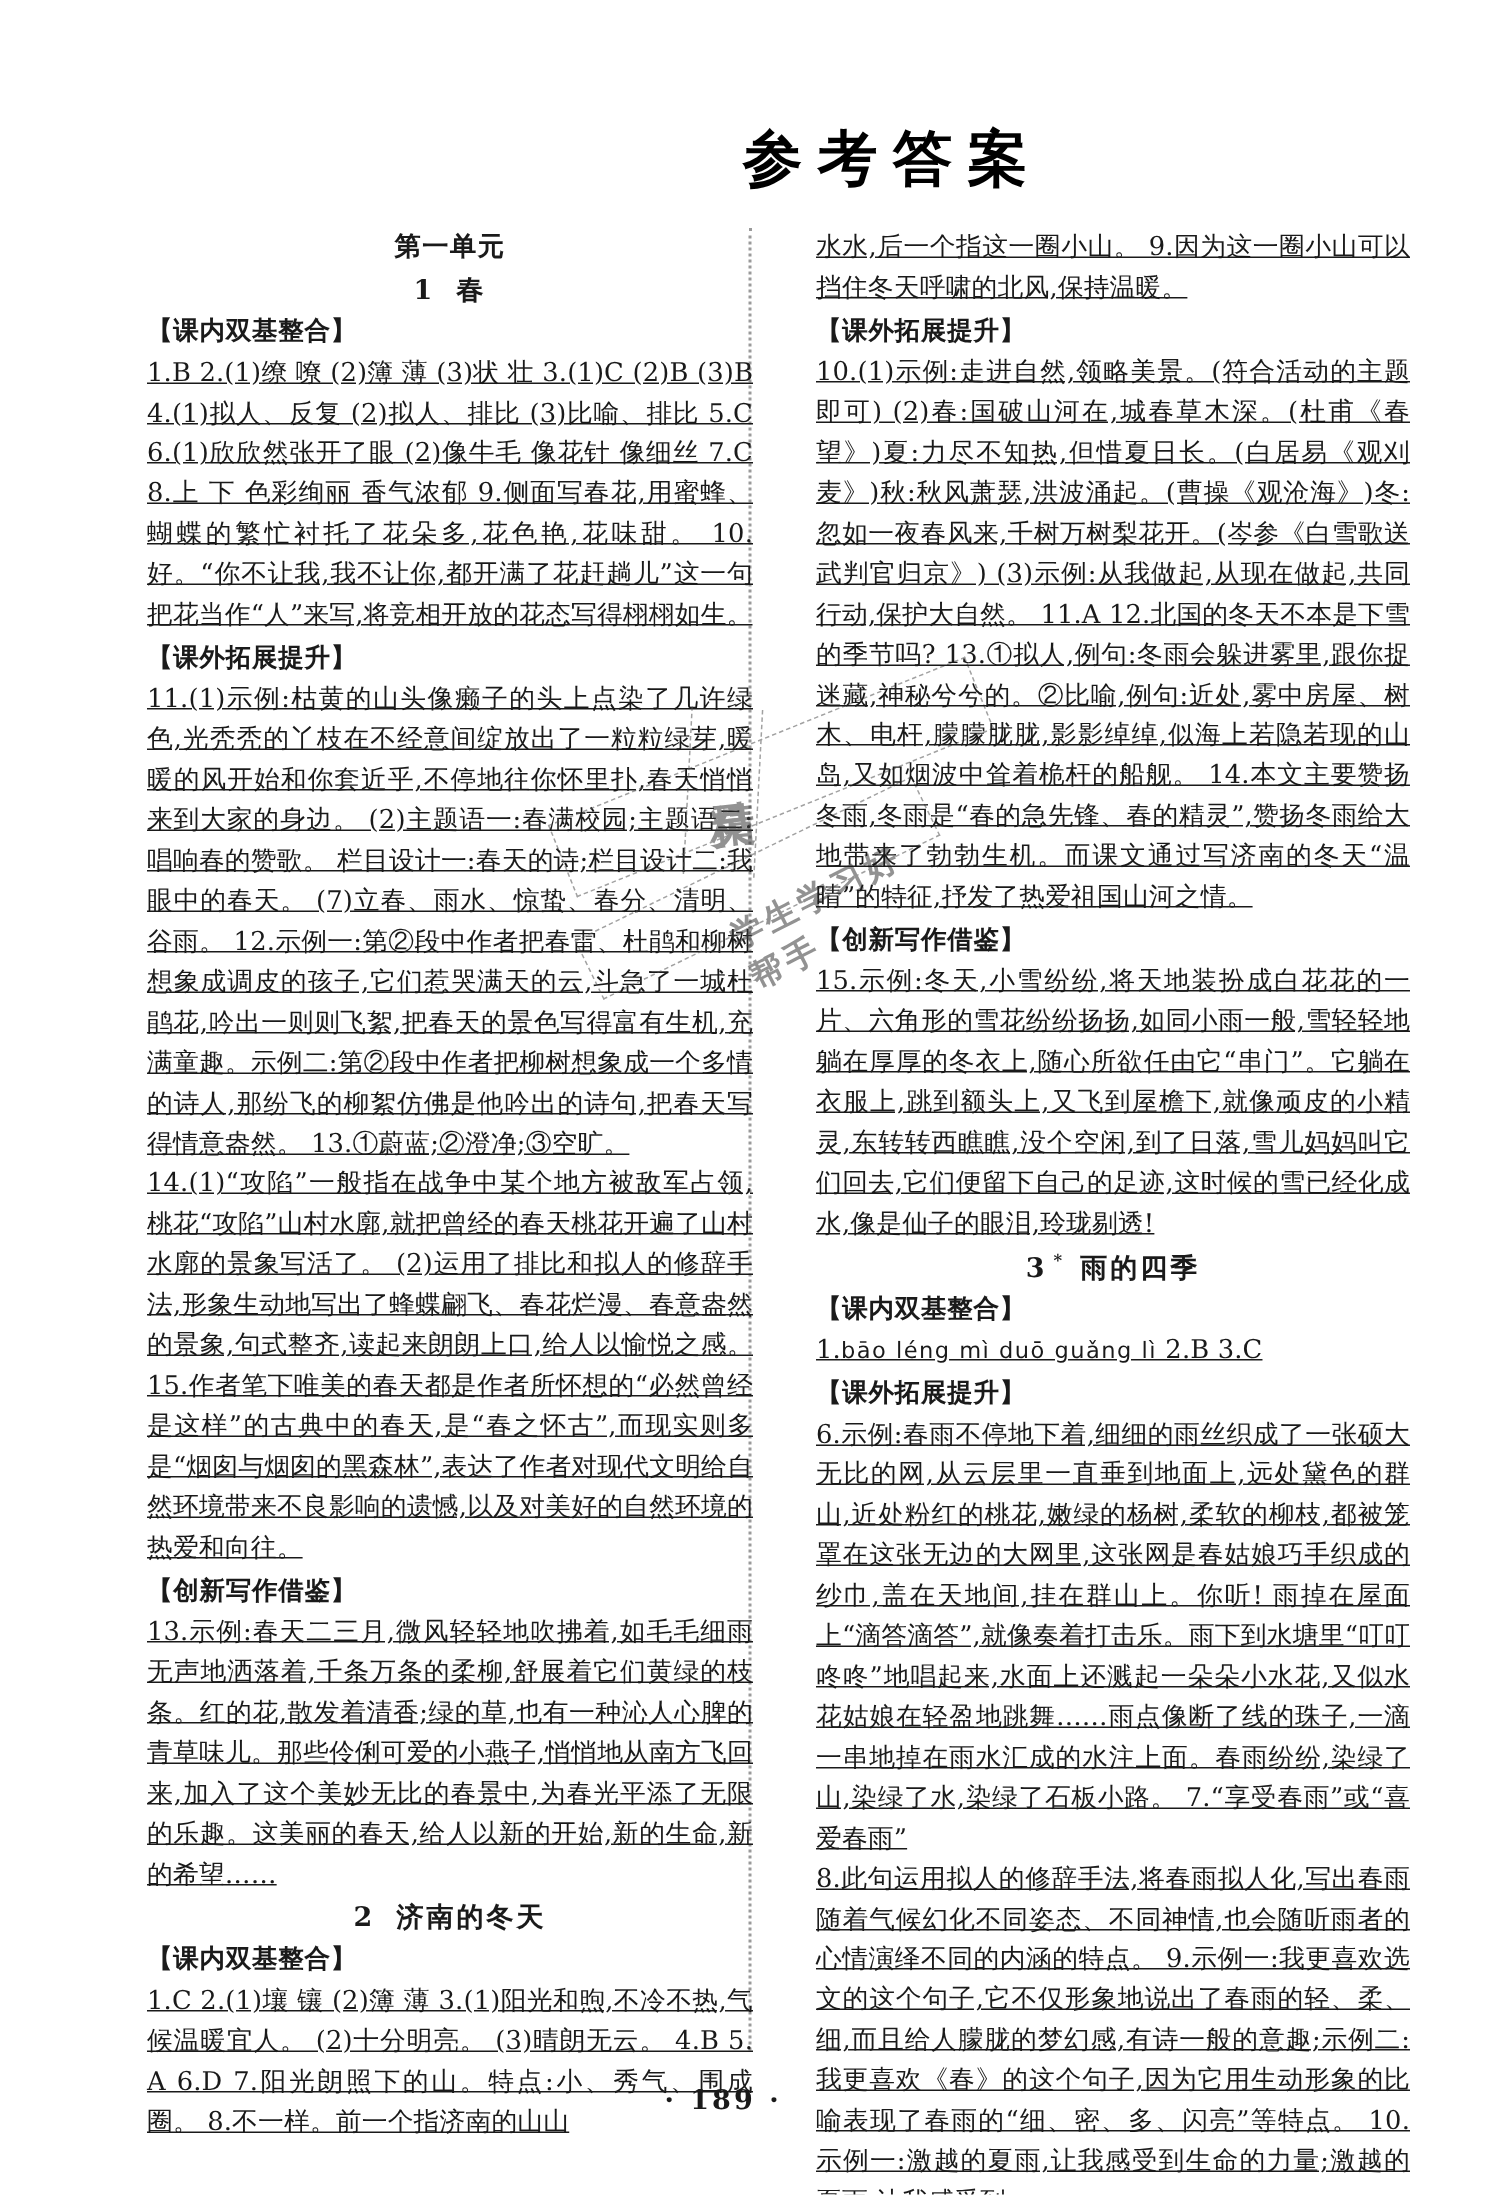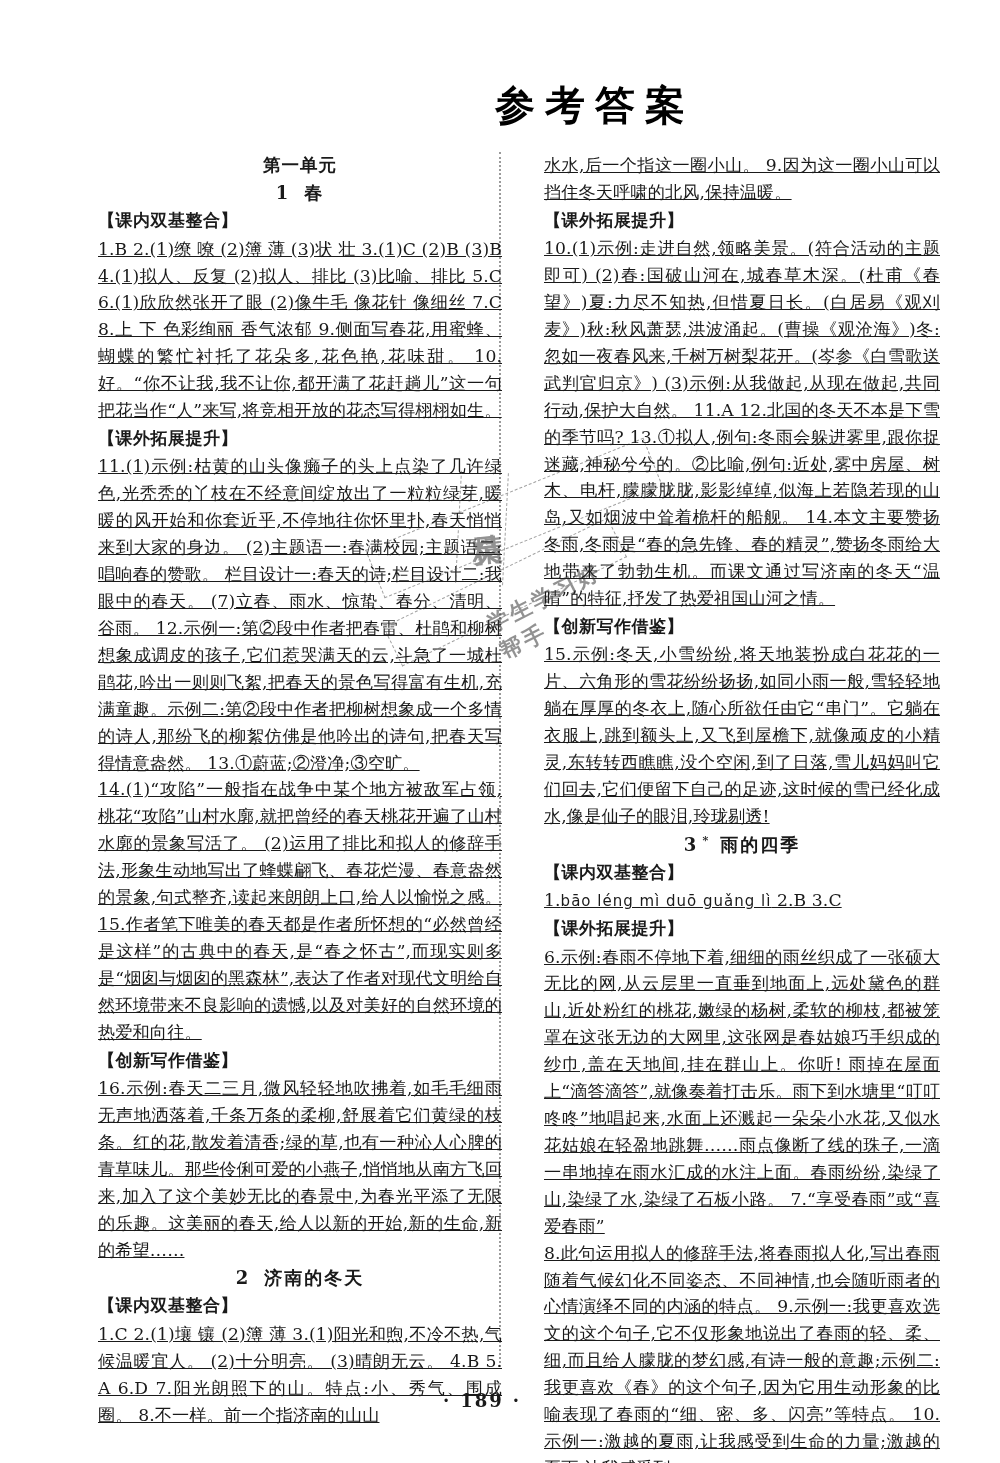--- a/index.html
+++ b/index.html
@@ -184,21 +184,21 @@
       <div class="lesson-heading">
         <span class="num">1</span><span>春</span>
       </div>
 
       <div class="section-label">【课内双基整合】</div>
       <p class="para">1.B  2.(1)缭  嘹  (2)簿  薄  (3)状  壮  3.(1)C (2)B  (3)B  4.(1)拟人、反复  (2)拟人、排比 (3)比喻、排比  5.C  6.(1)欣欣然张开了眼  (2)像牛毛  像花针  像细丝  7.C  8.上  下  色彩绚丽  香气浓郁  9.侧面写春花,用蜜蜂、蝴蝶的繁忙衬托了花朵多,花色艳,花味甜。  10.好。“你不让我,我不让你,都开满了花赶趟儿”这一句把花当作“人”来写,将竞相开放的花态写得栩栩如生。</p>
       <div class="section-label">【课外拓展提升】</div>
       <p class="para">11.(1)示例:枯黄的山头像癞子的头上点染了几许绿色,光秃秃的丫枝在不经意间绽放出了一粒粒绿芽,暖暖的风开始和你套近乎,不停地往你怀里扑,春天悄悄来到大家的身边。  (2)主题语一:春满校园;主题语二:唱响春的赞歌。  栏目设计一:春天的诗;栏目设计二:我眼中的春天。  (7)立春、雨水、惊蛰、春分、清明、谷雨。  12.示例一:第②段中作者把春雷、杜鹃和柳树想象成调皮的孩子,它们惹哭满天的云,斗急了一城杜鹃花,吟出一则则飞絮,把春天的景色写得富有生机,充满童趣。示例二:第②段中作者把柳树想象成一个多情的诗人,那纷飞的柳絮仿佛是他吟出的诗句,把春天写得情意盎然。  13.①蔚蓝;②澄净;③空旷。</p>
       <p class="para">14.(1)“攻陷”一般指在战争中某个地方被敌军占领,桃花“攻陷”山村水廓,就把曾经的春天桃花开遍了山村水廓的景象写活了。  (2)运用了排比和拟人的修辞手法,形象生动地写出了蜂蝶翩飞、春花烂漫、春意盎然的景象,句式整齐,读起来朗朗上口,给人以愉悦之感。  15.作者笔下唯美的春天都是作者所怀想的“必然曾经是这样”的古典中的春天,是“春之怀古”,而现实则多是“烟囱与烟囱的黑森林”,表达了作者对现代文明给自然环境带来不良影响的遗憾,以及对美好的自然环境的热爱和向往。</p>
       <div class="section-label">【创新写作借鉴】</div>
-      <p class="para">16.示例:春天二三月,微风轻轻地吹拂着,如毛毛细雨无声地洒落着,千条万条的柔柳,舒展着它们黄绿的枝条。红的花,散发着清香;绿的草,也有一种沁人心脾的青草味儿。那些伶俐可爱的小燕子,悄悄地从南方飞回来,加入了这个美妙无比的春景中,为春光平添了无限的乐趣。这美丽的春天,给人以新的开始,新的生命,新的希望……</p>
+      <p class="para">13.示例:春天二三月,微风轻轻地吹拂着,如毛毛细雨无声地洒落着,千条万条的柔柳,舒展着它们黄绿的枝条。红的花,散发着清香;绿的草,也有一种沁人心脾的青草味儿。那些伶俐可爱的小燕子,悄悄地从南方飞回来,加入了这个美妙无比的春景中,为春光平添了无限的乐趣。这美丽的春天,给人以新的开始,新的生命,新的希望……</p>
 
       <div class="lesson-heading">
         <span class="num">2</span><span>济南的冬天</span>
       </div>
 
       <div class="section-label">【课内双基整合】</div>
       <p class="para">1.C  2.(1)壤  镶  (2)簿  薄  3.(1)阳光和煦,不冷不热,气候温暖宜人。  (2)十分明亮。  (3)晴朗无云。  4.B  5.A  6.D  7.阳光朗照下的山。特点:小、秀气、围成圈。  8.不一样。前一个指济南的山山</p>
 
       <div class="watermark">
         <div class="wm-band b1"></div>

